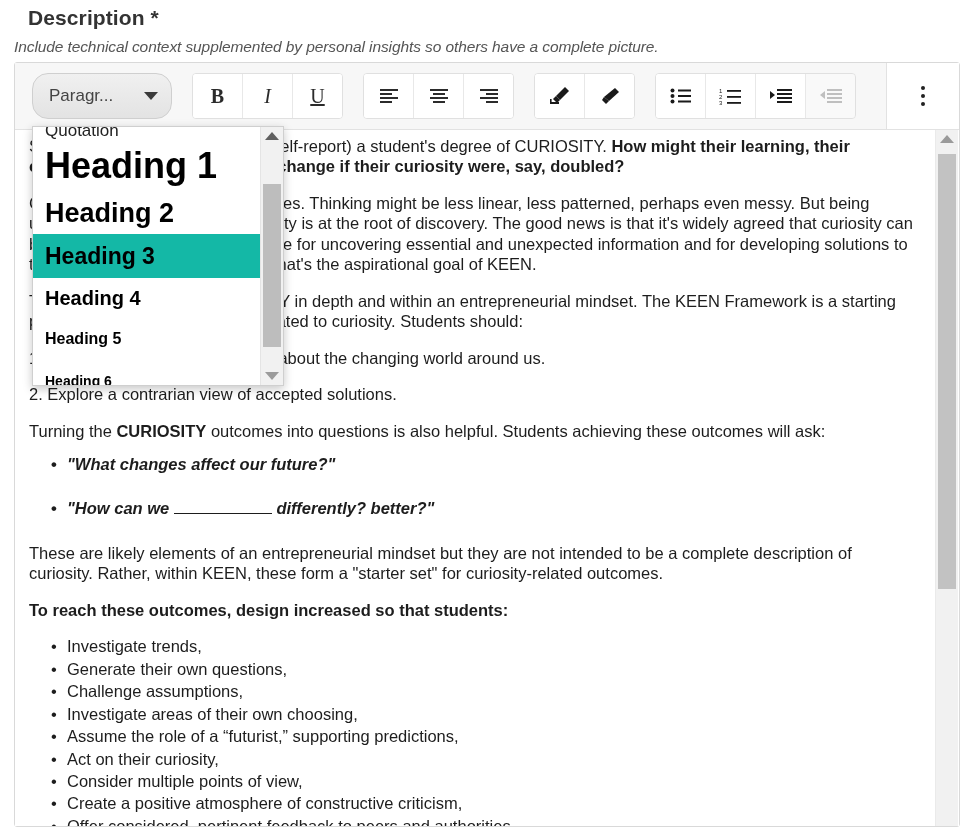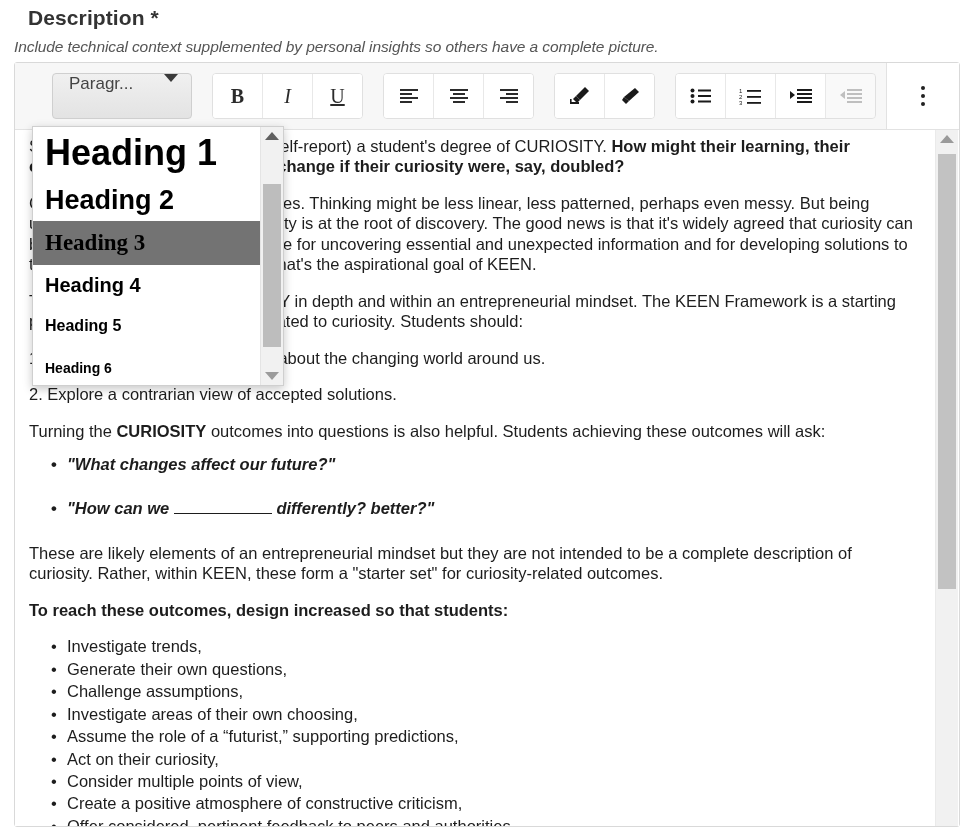--- a/index.html
+++ b/index.html
@@ -96,29 +96,28 @@
   .tb-btn .glyph.b { font-weight: bold; font-size: 20px; }
   .tb-btn .glyph.i { font-style: italic; font-size: 20px; }
   .tb-btn .glyph.u { text-decoration: underline; font-size: 20px; }
 
   
   .style-select {
     width: 140px;
     height: 46px;
     background: linear-gradient(#f0f0f0, #e3e3e3);
     border: 1px solid #cfcfcf;
-    border-radius: 4px;
+    border-radius: 16px;
     display: flex;
-    align-items: flex-start;
+    align-items: center;
     justify-content: space-between;
     padding: 0 13px 0 16px;
     box-sizing: border-box;
     margin-right: 20px;
     cursor: pointer;
-    margin-left: 20px;
   }
   .style-select .label {
     font-size: 17px;
     color: #444;
   }
   .caret {
     width: 0; height: 0;
     border-left: 7px solid transparent;
     border-right: 7px solid transparent;
     border-top: 8px solid #3a3a3a;
@@ -244,21 +243,21 @@
   }
   .popup-item {
     padding: 0 12px;
     color: #000;
     display: flex;
     align-items: center;
     cursor: pointer;
     white-space: nowrap;
     overflow: hidden;
   }
-  .popup-item.selected { background: #737373; font-family: Liberation Serif, serif; }
+  .popup-item.selected { background: #14b8a6; }
   .pi-quotation { height: 18px; font-size: 17px; margin-top: -5px; color: #222; }
   .pi-h1 { height: 52px; font-size: 36px; font-weight: bold; }
   .pi-h2 { height: 42px; font-size: 27px; font-weight: bold; }
   .pi-h3 { height: 44px; font-size: 23px; font-weight: bold; }
   .pi-h4 { height: 40px; font-size: 20px; font-weight: bold; }
   .pi-h5 { height: 42px; font-size: 16px; font-weight: bold; }
   .pi-h6 { height: 42px; font-size: 14px; font-weight: bold; }
 
   .popup-scroll {
     position: absolute;
@@ -465,20 +464,23 @@
       <div class="vscroll">
         <span class="arrow-up"></span>
         <span class="thumb"></span>
       </div>
     </div>
 
   </div>
 
   <div class="style-popup">
     <div class="popup-list">
+      <div class="popup-item pi-quotation">
+        <span>Quotation</span>
+      </div>
       <div class="popup-item pi-h1">
         <span>Heading 1</span>
       </div>
       <div class="popup-item pi-h2">
         <span>Heading 2</span>
       </div>
       <div class="popup-item pi-h3 selected">
         <span>Heading 3</span>
       </div>
       <div class="popup-item pi-h4">

